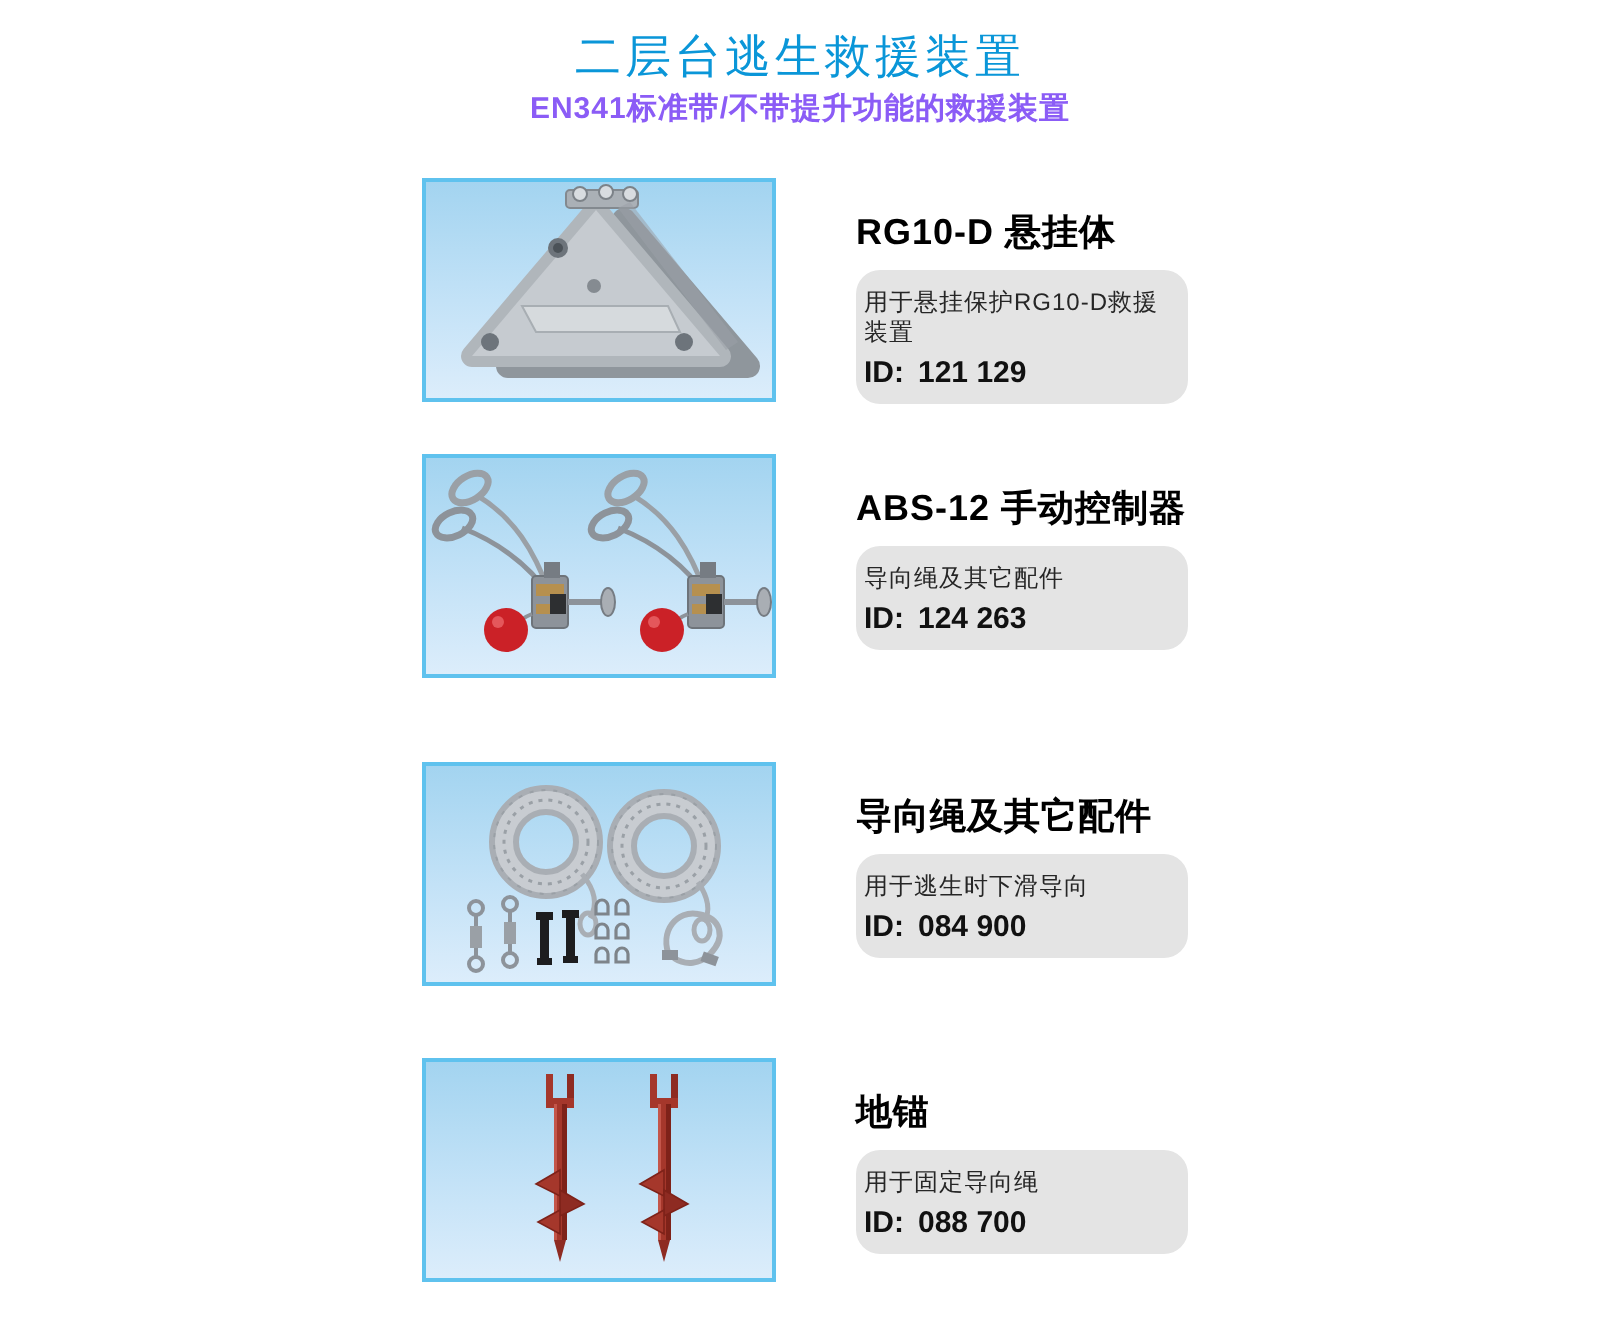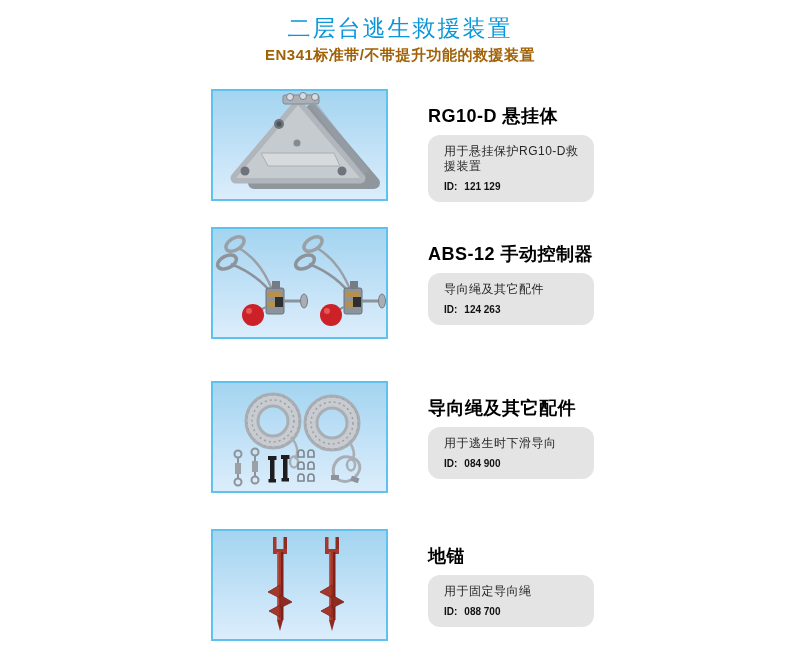--- a/index.html
+++ b/index.html
@@ -7,43 +7,43 @@
     position:relative;width:800px;height:666px;background:#ffffff;overflow:hidden;
     font-family:"Liberation Sans", sans-serif;
   }
   
   .header{position:absolute;top:14px;left:0;width:100%;text-align:center;}
   .page-title{
     margin:0;font-size:23px;line-height:28px;font-weight:normal;
     color:#0a96d8;letter-spacing:2px;
   }
   .page-subtitle{
-    margin:3px 0 0;font-size:15px;line-height:19px;font-weight:600;color:#a16207;
+    margin:3px 0 0;font-size:15px;line-height:19px;font-weight:600;color:#8b5cf6;
     letter-spacing:0.5px;
   }
   
   .product{position:absolute;left:211px;width:384px;height:116px;}
   .s1{top:89px}.s2{top:227px}.s3{top:381px}.s4{top:529px}
   .photo-frame{
     position:absolute;left:0;top:0;width:177px;height:112px;box-sizing:border-box;
     border:2px solid #5fc2ee;
     background:linear-gradient(180deg,#a3d4f0 0%,#c3e2f7 55%,#dcedfb 100%);
   }
   .photo-frame svg{display:block;width:173px;height:108px;}
   .info{position:absolute;left:217px;top:17px;width:170px;}
   .product-name{
     margin:0;font-size:18px;line-height:21px;font-weight:bold;color:#000000;
     letter-spacing:0.5px;white-space:nowrap;
   }
   .desc-box{
     margin-top:8px;width:166px;box-sizing:border-box;background:#e4e4e4;
-    border-radius:12px;padding:9px 10px 8px 16px;
+    border-radius:12px;padding:9px 10px 8px 4px;
   }
   .desc{margin:0;font-size:12px;line-height:15px;color:#262626;letter-spacing:0.5px;}
-  .pid{margin:5px 0 0;font-size:10px;line-height:15px;font-weight:bold;color:#111;}
+  .pid{margin:5px 0 0;font-size:15px;line-height:15px;font-weight:bold;color:#111;}
   .pid .id-label{margin-right:7px;}
 </style>
 </head>
 <body>
 
 <div class="page">
 
   <div class="header">
     <h1 class="page-title">二层台逃生救援装置</h1>
     <p class="page-subtitle">EN341标准带/不带提升功能的救援装置</p>

